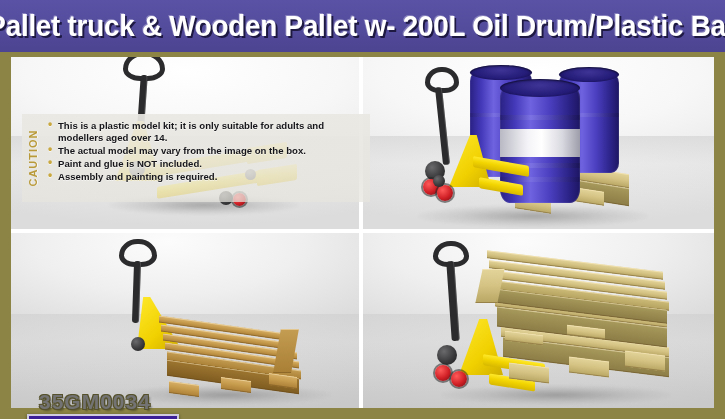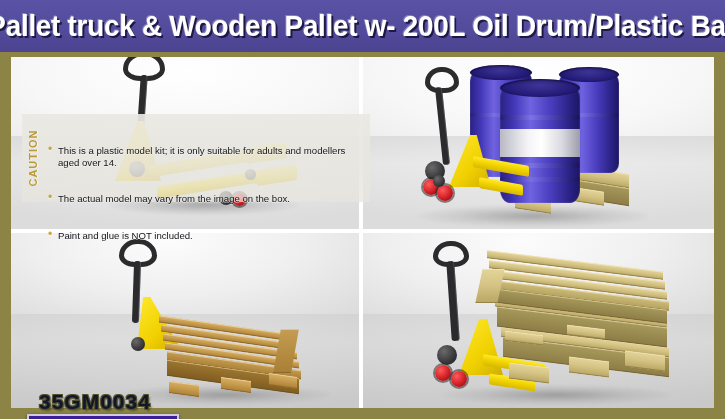--- a/index.html
+++ b/index.html
@@ -141,38 +141,37 @@
   .caution-list{
     padding:6px 6px 0 2px;
     flex:1;
   }
   .caution-list li{
     list-style:none;
     position:relative;
     padding-left:12px;
     font-size:9.6px;
     line-height:11.6px;
-    font-weight:normal;
+    font-weight:bold;
     color:#15151a;
     margin-bottom:1.5px;
     text-shadow:0 1px 0 rgba(255,255,255,.55);
-    margin-top:25px;
   }
   .caution-list li:before{
     content:"\2022";
     position:absolute; left:2px; top:-1px;
     color:#c9a83f; font-size:12px;
   }
 
   
   .prodcode{
     position:absolute; left:28px; top:333px;
     font-family:"Liberation Sans", sans-serif;
     font-weight:bold; font-size:21px; letter-spacing:1px;
-    color:#0f172a;
+    color:#737373;
     text-shadow:
       -1px -1px 0 #55512c, 1px -1px 0 #55512c,
       -1px 1px 0 #55512c, 1px 1px 0 #55512c,
       2px 2px 2px rgba(0,0,0,.35);
   }
 
   
   .logo{
     position:absolute; left:16px; top:357px;
     width:152px; height:48px;
@@ -320,20 +319,21 @@
     </div>
 
     <div class="caution">
       <div class="caution-word">
         <span>CAUTION</span>
       </div>
       <ul class="caution-list">
         <li>This is a plastic model kit; it is only suitable for adults and modellers aged over 14.</li>
         <li>The actual model may vary from the image on the box.</li>
         <li>Paint and glue is NOT included.</li>
+        <li>Assembly and painting is required.</li>
       </ul>
     </div>
 
     <div class="prodcode">35GM0034</div>
 
     <div class="logo">
       <div class="logo-gecko">
         <svg viewBox="0 0 54 46" width="54" height="46" aria-hidden="true">
           <g fill="#f2c230" stroke="#8a5f10" stroke-width="0.8">
             <path d="M6 16 C2 13 3 9 7 8 C5 12 8 14 11 15 L16 18 Z"></path>

